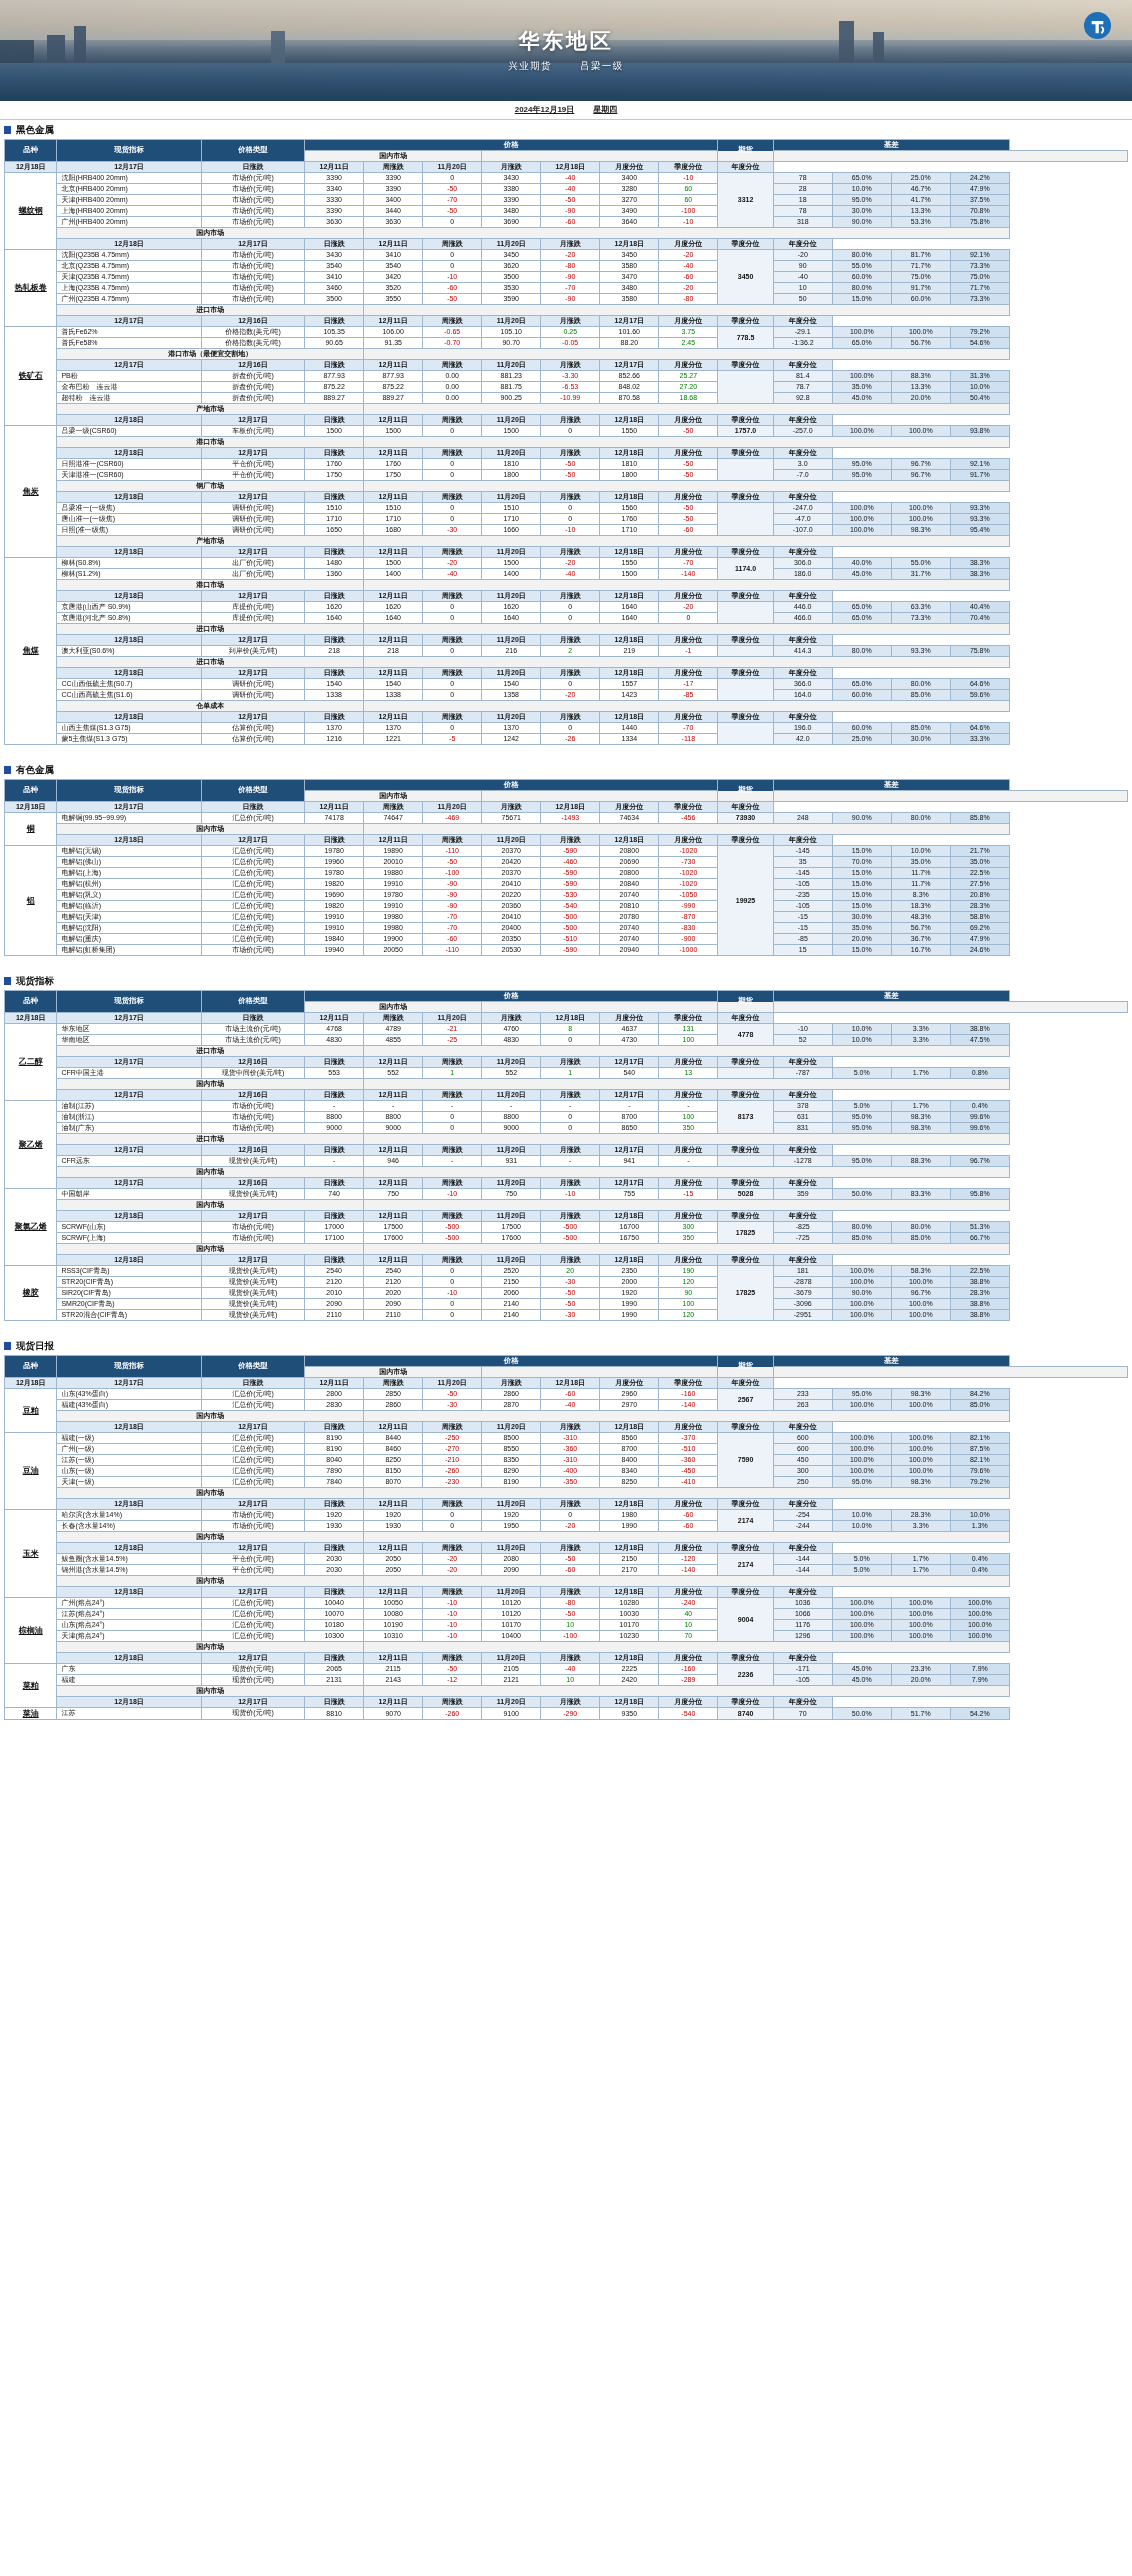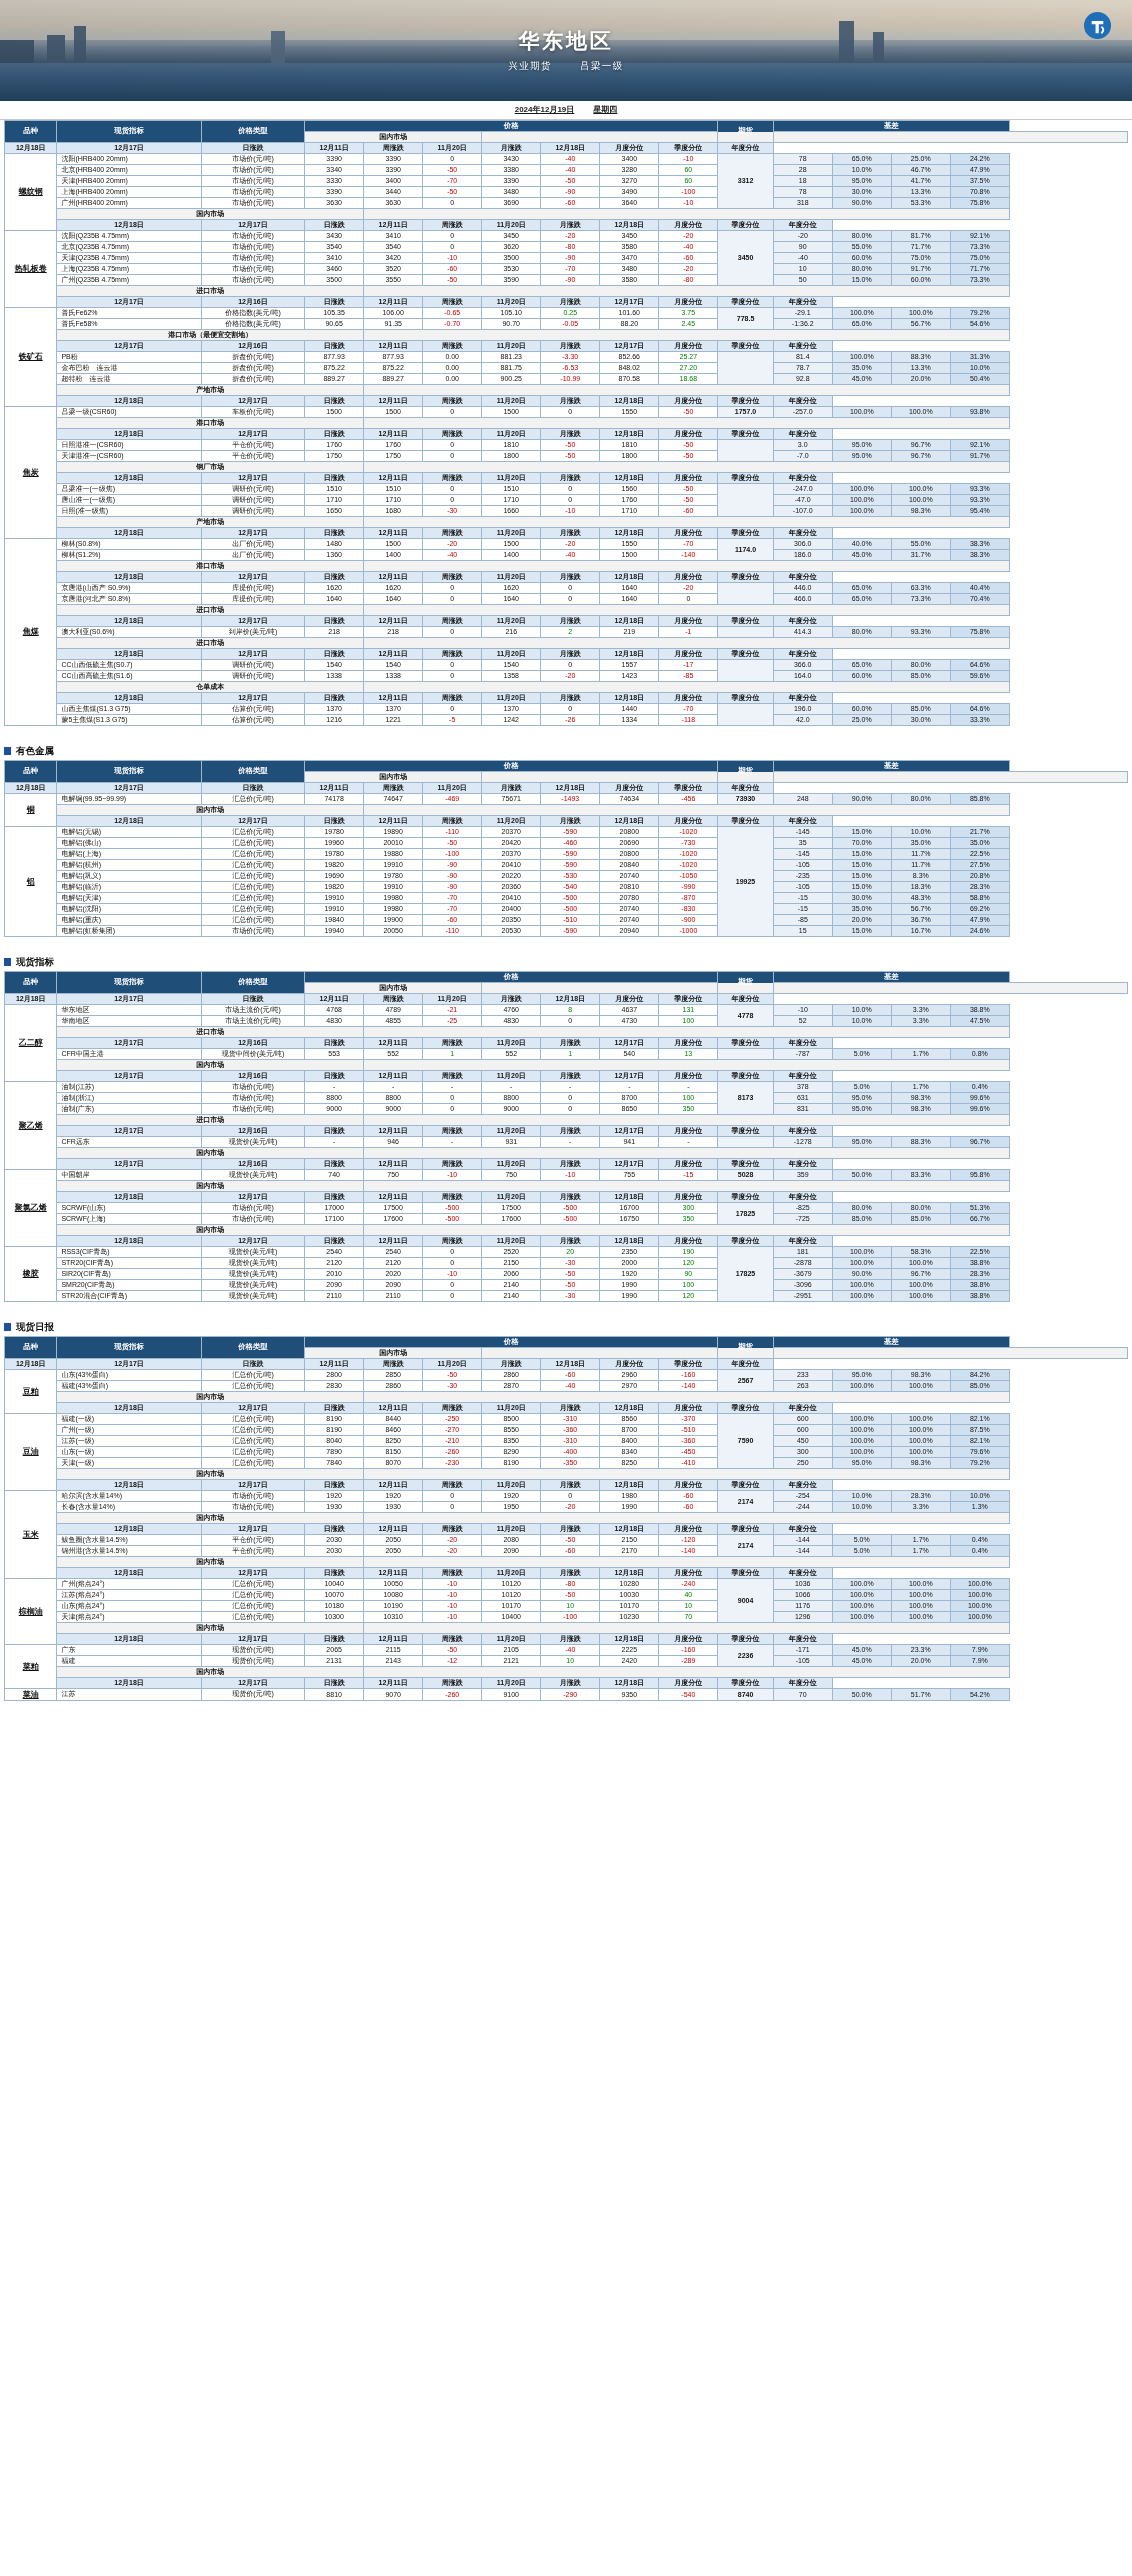--- a/index.html
+++ b/index.html
@@ -75,20 +75,24 @@
       <span>吕梁一级</span>
     </div>
   </div>
 
   <div class="datebar">
     <span>2024年12月19日</span>
     <span>星期四</span>
   </div>
 
   <div id="content">
+      <div class="sect">
+        <span class="sq"></span>
+        <span class="tx">黑色金属</span>
+      </div>
       <table>
         <tbody>
           <tr>
             <th rowspan="2" style="width:50px">品种</th>
             <th rowspan="2" style="width:142px">现货指标</th>
             <th rowspan="2" style="width:101px">价格类型</th>
             <th colspan="7">价格</th>
             <th rowspan="2" style="width:53px">期货</th>
             <th colspan="4">基差</th>
           </tr>

